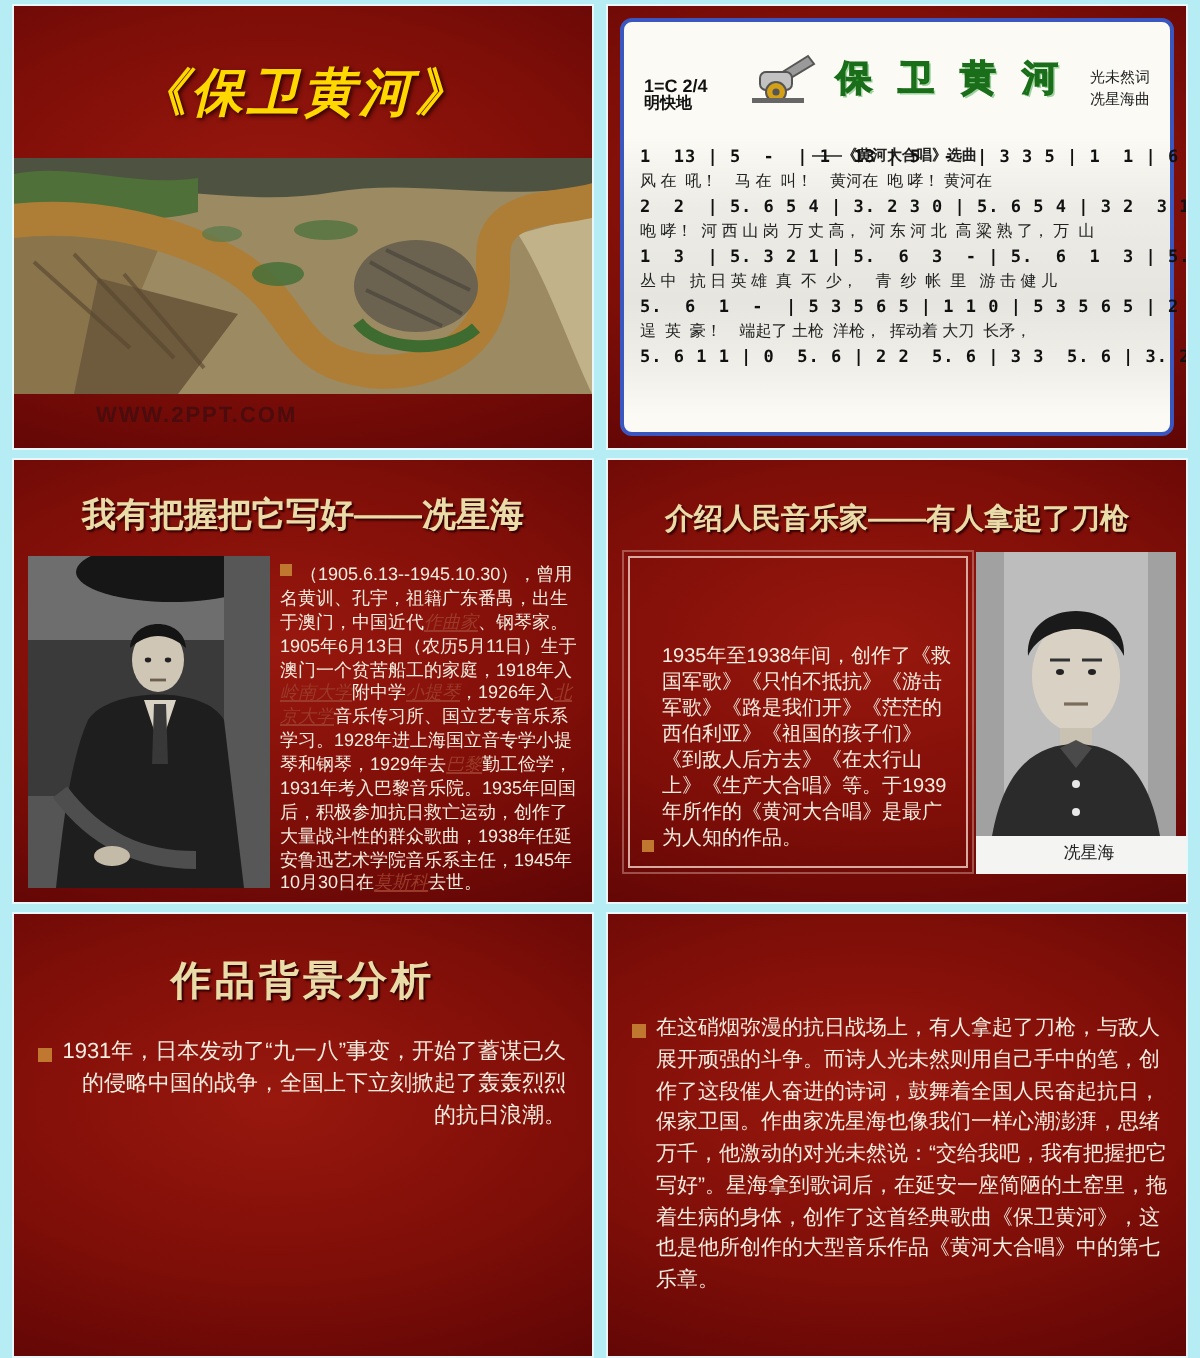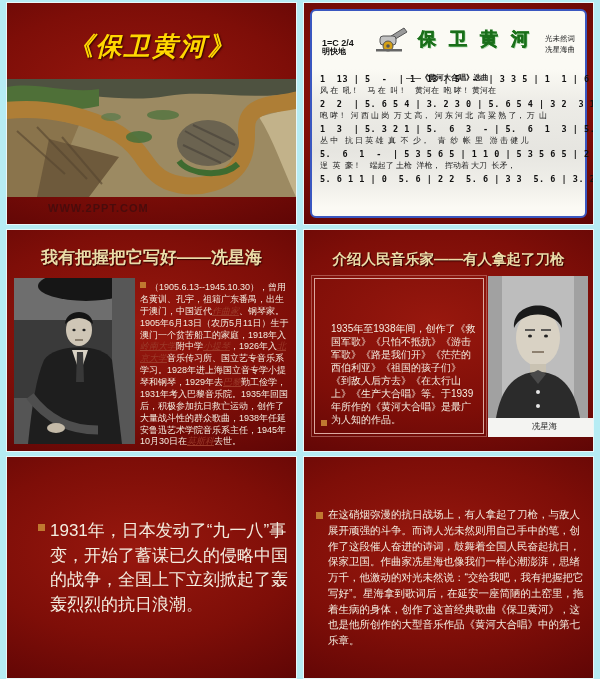--- a/index.html
+++ b/index.html
@@ -55,21 +55,21 @@
   .s4-box { position:absolute; left:10px; top:48px; width:170px; height:156px;
             border:1px solid #DCA9A0; outline:1px solid rgba(220,169,160,.45); outline-offset:2px;
             padding:7px 6px; display:flex; align-items:flex-end; }
   .s4-box .bullet-sq { flex:0 0 6px; margin-top:4px; }
   .s4-text { color:#F3EDE0; font-size:10px; line-height:1.3; }
   .s4-photo { position:absolute; left:184px; top:46px; width:113px; }
   .s4-cap { background:#F4F4F2; color:#222; font-size:8.5px; text-align:center; padding:3px 0 4px; }
   
   .para { position:absolute; display:flex; align-items:flex-start; color:#F3EDE0; }
   .para .bullet-sq { flex:0 0 7px; height:7px; margin-top:5px; margin-right:5px; }
-  .s5-para { left:31px; top:62px; width:264px; font-size:17px; line-height:1.45; }
+  .s5-para { left:12px; top:62px; width:264px; font-size:11px; line-height:1.45;text-align:right; }
   .s6-para { left:12px; top:50px; width:268px; font-size:10.5px; line-height:1.5; }
   svg { display:block; }
 </style>
 </head>
 <body>
 
 <div class="grid">
 
   <div class="slide">
     <div class="s1-title">《保卫黄河》</div>
@@ -188,20 +188,21 @@
         <path d="M8,142 C14,108 30,96 50,96 C70,96 86,108 92,142 Z" fill="#2B2B2B"></path>
         <polygon points="42,98 50,108 58,98 50,94" fill="#4A4A4A"></polygon>
         <circle cx="50" cy="116" r="2" fill="#E8E8E8"></circle>
         <circle cx="50" cy="130" r="2" fill="#E8E8E8"></circle>
       </svg>
       <div class="s4-cap">冼星海</div>
     </div>
   </div>
 
   <div class="slide">
+    <div class="head-tan s5-head">作品背景分析</div>
     <div class="para s5-para">
       <span class="bullet-sq"></span>
       <div>1931年，日本发动了“九一八”事变，开始了蓄谋已久的侵略中国的战争，全国上下立刻掀起了轰轰烈烈的抗日浪潮。</div>
     </div>
   </div>
 
   <div class="slide">
     <div class="para s6-para">
       <span class="bullet-sq"></span>
       <div>在这硝烟弥漫的抗日战场上，有人拿起了刀枪，与敌人展开顽强的斗争。而诗人光未然则用自己手中的笔，创作了这段催人奋进的诗词，鼓舞着全国人民奋起抗日，保家卫国。作曲家冼星海也像我们一样心潮澎湃，思绪万千，他激动的对光未然说：“交给我吧，我有把握把它写好”。星海拿到歌词后，在延安一座简陋的土窑里，拖着生病的身体，创作了这首经典歌曲《保卫黄河》，这也是他所创作的大型音乐作品《黄河大合唱》中的第七乐章。</div>

